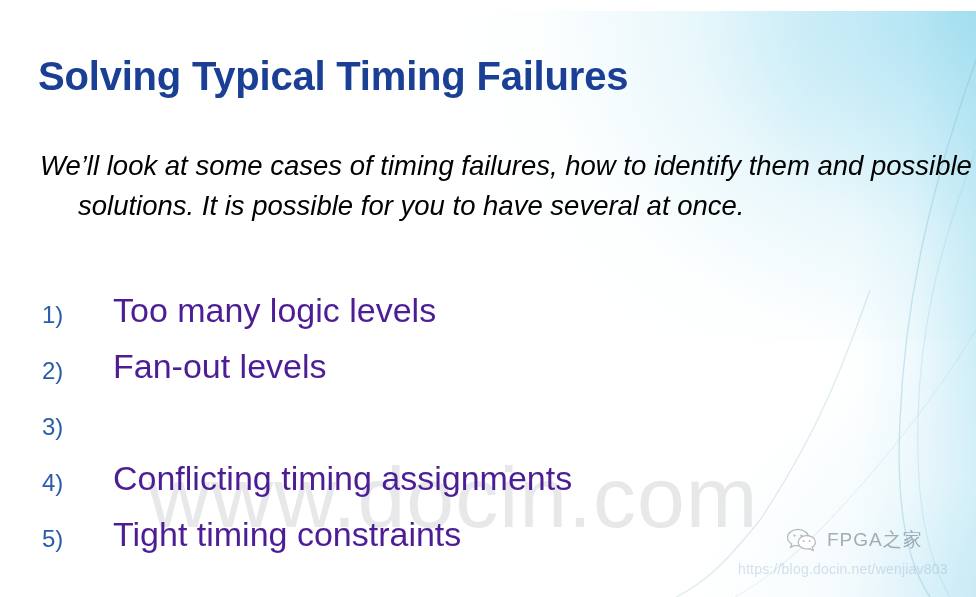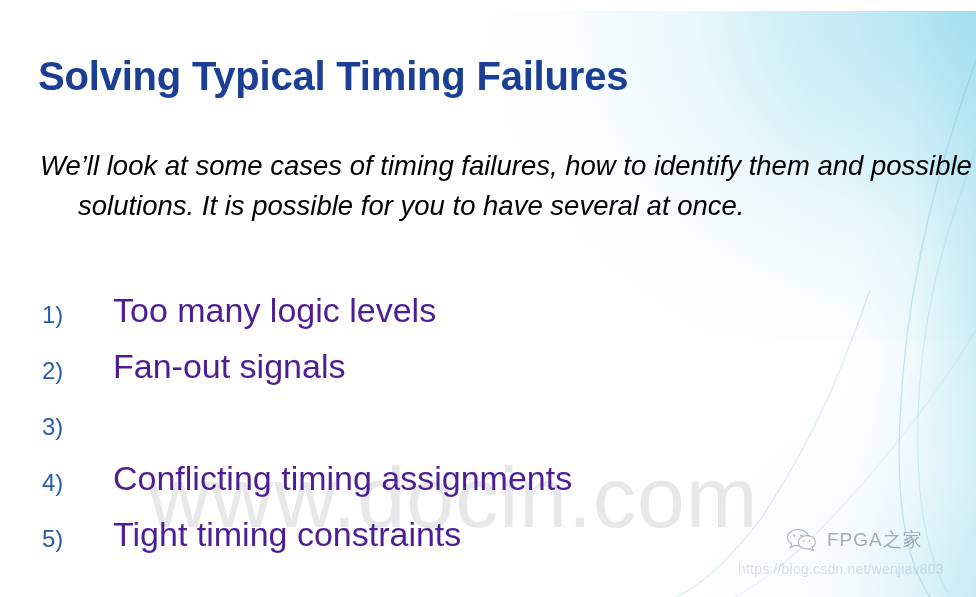--- a/index.html
+++ b/index.html
@@ -192,36 +192,36 @@
 
   <p class="lead">We’ll look at some cases of timing failures, how to identify them and possible solutions.  It is possible for you to have several at once.</p>
 
   <div class="list">
     <div class="list-item">
       <span class="list-num">1)</span>
       <span class="list-label">Too many logic levels</span>
     </div>
     <div class="list-item">
       <span class="list-num">2)</span>
-      <span class="list-label">Fan-out signals</span>
+      <span class="list-label">Fan-out levels</span>
     </div>
     <div class="list-item">
       <span class="list-num">3)</span>
     </div>
     <div class="list-item">
       <span class="list-num">4)</span>
       <span class="list-label">Conflicting timing assignments</span>
     </div>
     <div class="list-item">
       <span class="list-num">5)</span>
       <span class="list-label">Tight timing constraints</span>
     </div>
   </div>
 
-  <div class="wm-csdn">https://blog.csdn.net/wenjiav803</div>
+  <div class="wm-csdn">https://blog.docin.net/wenjiav803</div>
 
   <div class="badge">
     <svg width="34" height="26" viewBox="0 0 34 26">
       <path d="M12 2.4 C6.2 2.4 1.6 6.1 1.6 10.6 C1.6 13.2 3.2 15.5 5.7 17 L4.6 20.4 L8.5 18.5 C9.6 18.8 10.8 18.9 12 18.9 C17.8 18.9 22.4 15.2 22.4 10.6 C22.4 6.1 17.8 2.4 12 2.4 Z" fill="none" stroke="rgba(120,128,138,0.55)" stroke-width="1.2"></path>
       <circle cx="8.4" cy="8.6" r="1.15" fill="rgba(120,128,138,0.55)"></circle>
       <circle cx="15.4" cy="8.6" r="1.15" fill="rgba(120,128,138,0.55)"></circle>
       <path d="M20.5 8.6 C15.9 8.6 12.2 11.6 12.2 15.3 C12.2 19 15.9 22 20.5 22 C21.6 22 22.6 21.9 23.5 21.6 L27.2 23.3 L26.2 20.3 C28.2 19 29.4 17.3 29.4 15.3 C29.4 11.6 25.7 8.6 20.5 8.6 Z" fill="#ffffff" stroke="rgba(120,128,138,0.55)" stroke-width="1.2"></path>
       <circle cx="17.8" cy="13.9" r="1.0" fill="rgba(120,128,138,0.55)"></circle>
       <circle cx="23.6" cy="13.9" r="1.0" fill="rgba(120,128,138,0.55)"></circle>
     </svg>

